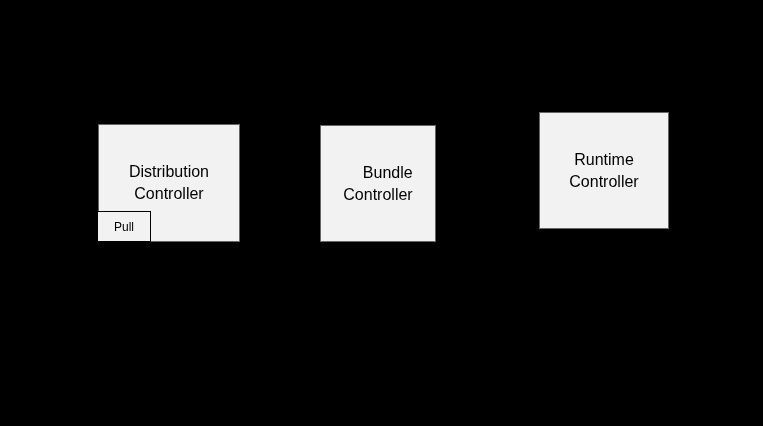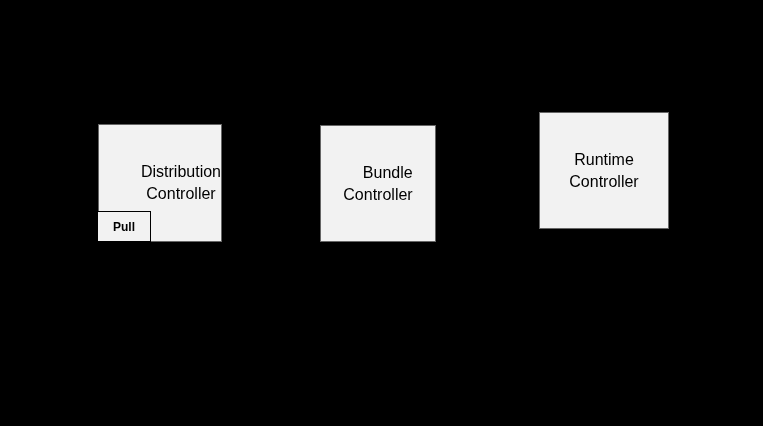--- a/index.html
+++ b/index.html
@@ -38,24 +38,24 @@
     box-sizing: border-box;
     display: flex;
     align-items: center;
     justify-content: center;
     text-align: center;
   }
   .sub-label {
     font-size: 12px;
     color: #000000;
   }
-  #node-distribution { left: 98px;  top: 124px; width: 124px; height: 118px; justify-content: flex-end; }
+  #node-distribution { left: 98px;  top: 124px; width: 142px; height: 118px; }
   #node-bundle       { left: 320px; top: 125px; width: 116px; height: 117px; text-align: right; }
   #node-runtime      { left: 539px; top: 112px; width: 130px; height: 117px; }
-  #sub-pull          { left: 97px;  top: 211px; width: 54px;  height: 31px; font-weight: bold; }
+  #sub-pull          { left: 97px;  top: 211px; width: 54px;  height: 31px; }
   #sub-unpack        { left: 317px; top: 212px; width: 65px;  height: 31px; }
 </style>
 </head>
 <body>
 
 <div class="stage">
 
   <div class="node" id="node-distribution">
     <span class="node-label">Distribution
 Controller</span>

